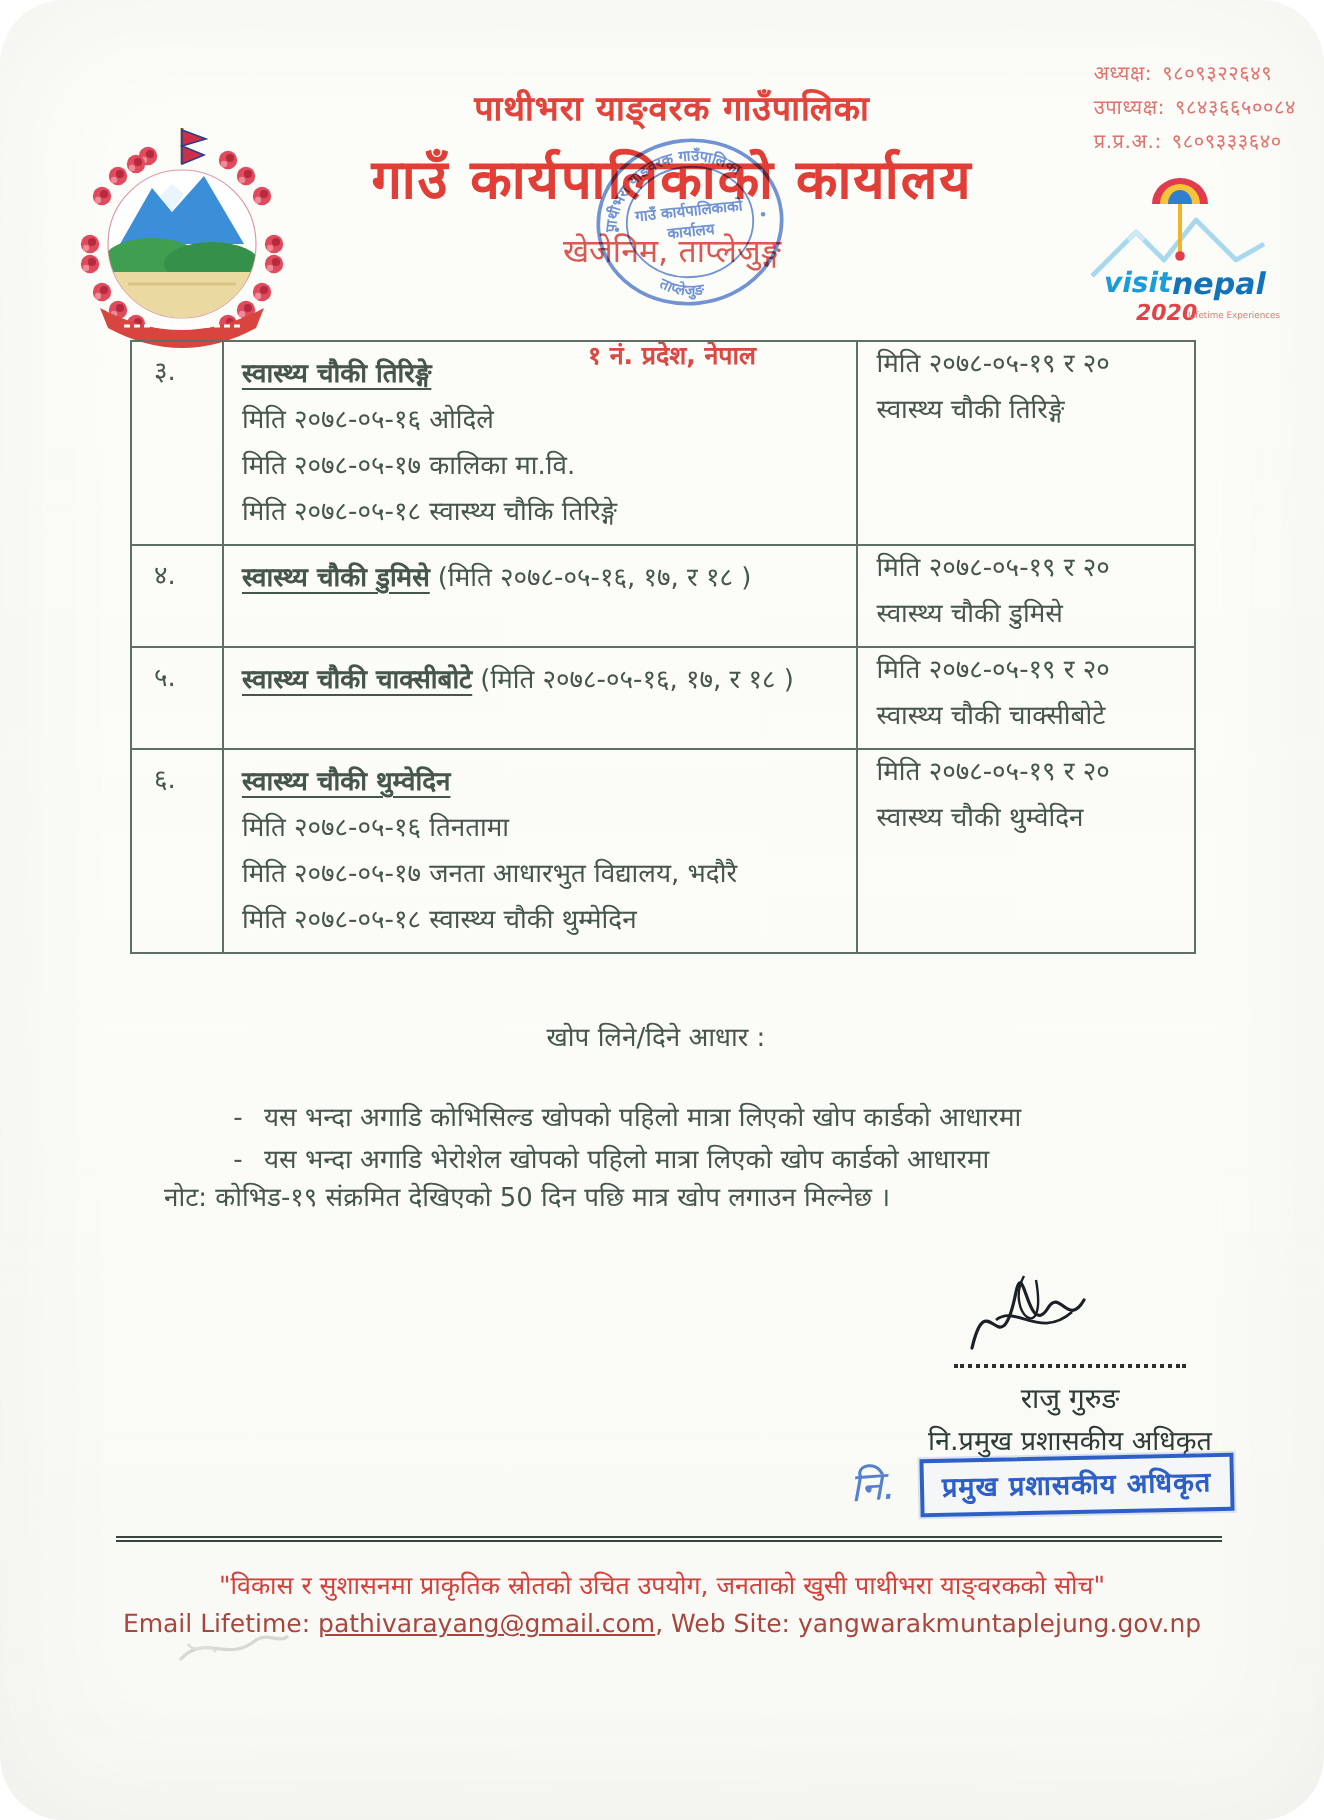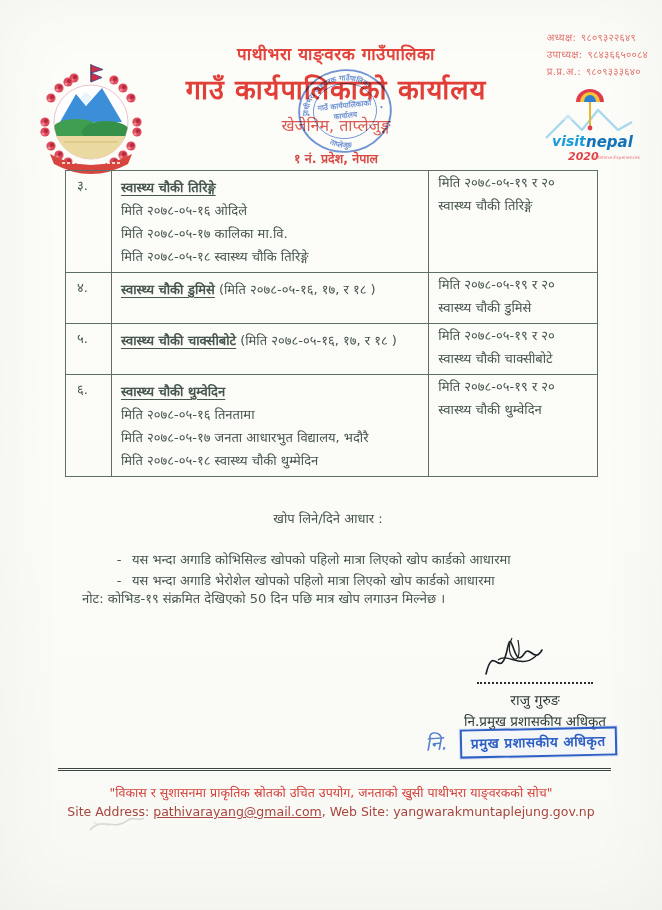--- a/index.html
+++ b/index.html
@@ -1,34 +1,35 @@
 <!DOCTYPE html>
 <html><head>
 <meta charset="utf-8">
 <style>
   * { margin:0; padding:0; box-sizing:border-box; }
   body { background:#ffffff; font-family:"DejaVu Sans","Liberation Sans",sans-serif; }
   .page {
     position:relative; width:662px; height:910px; overflow:hidden;
     background:linear-gradient(180deg,#fcfcf9 0%,#fbfbf8 60%,#f8f8f4 100%);
     box-shadow:inset 0 0 70px rgba(90,90,80,0.06);
+    border-radius:32px;
   }
 
   
   .contacts { position:absolute; top:29px; right:14px; text-align:left; }
   .contact-line { font-size:10px; line-height:17px; color:#e0736d; letter-spacing:.3px; white-space:nowrap; }
   .contact-line .num { margin-left:5px; }
 
   .emblem { position:absolute; left:26px; top:62px; width:132px; height:118px; }
 
   .head-center { position:absolute; left:151px; top:42px; width:370px; text-align:center; }
   .muni  { font-size:17px; font-weight:bold; color:#e2443c; letter-spacing:.5px; }
   .office{ font-size:27px; font-weight:bold; color:#e03e37; margin-top:5px; letter-spacing:1px; }
   .addr  { font-size:16px; color:#da5a53; margin-top:7px; }
-  .prov  { font-size:12.5px; color:#d94a44; margin-top:14px; font-weight:bold; }
+  .prov  { font-size:12.5px; color:#d94a44; margin-top:33px; font-weight:bold; }
 
   .round-stamp { position:absolute; left:294px; top:66px; width:102px; height:90px;
                  opacity:.78; transform:rotate(-6deg); mix-blend-mode:multiply; }
 
   .visit-nepal { position:absolute; left:538px; top:86px; width:102px; height:82px; }
 
   
   .sched { position:absolute; left:65px; top:170px; width:533px; border-collapse:collapse;
            font-size:13px; color:#46564d; }
   .sched td { border:1.3px solid #5f6f66; vertical-align:top; padding:5px 8px 4px 9px; }
@@ -242,21 +243,21 @@
   </div>
 
   <div class="stamp-row">
     <span class="hand-ni">नि.</span>
     <span class="rect-stamp">प्रमुख प्रशासकीय अधिकृत</span>
   </div>
 
   <div class="foot-rule"></div>
   <div class="foot-quote">"विकास र सुशासनमा प्राकृतिक स्रोतको उचित उपयोग, जनताको खुसी पाथीभरा याङ्वरकको सोच"</div>
   <div class="foot-web">
-    <span>Site Address: </span><span class="email">pathivarayang@gmail.com</span><span>, Web Site: </span><span>yangwarakmuntaplejung.gov.np</span>
+    <span>Email Lifetime: </span><span class="email">pathivarayang@gmail.com</span><span>, Web Site: </span><span>yangwarakmuntaplejung.gov.np</span>
   </div>
 
   <svg class="pencil" viewBox="0 0 64 30">
     <path d="M6 22 C 18 8, 30 24, 44 12 C 50 8, 56 14, 60 10" fill="none" stroke="#b8b8b0" stroke-width="1.6"></path>
     <path d="M10 14 C 14 20, 20 12, 24 18" fill="none" stroke="#c4c4bc" stroke-width="1.2"></path>
   </svg>
 
 </div>
 
 </body></html>

